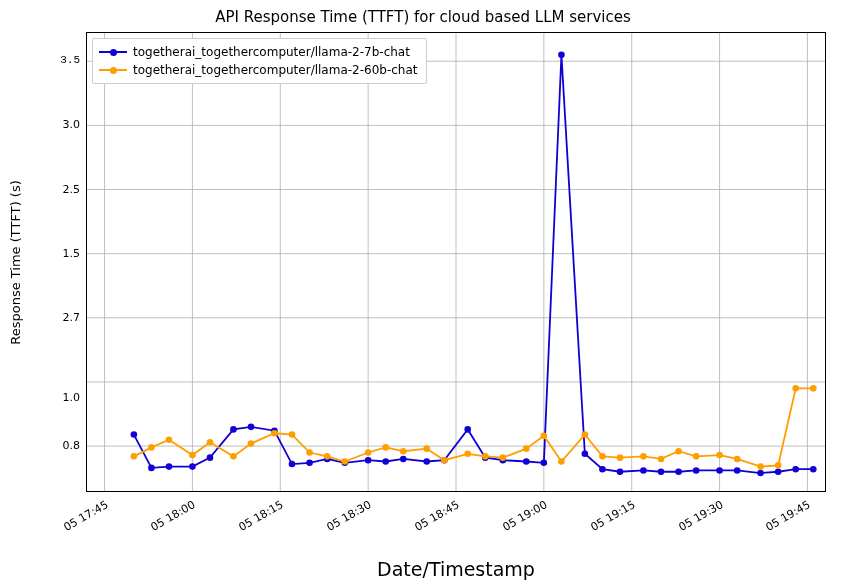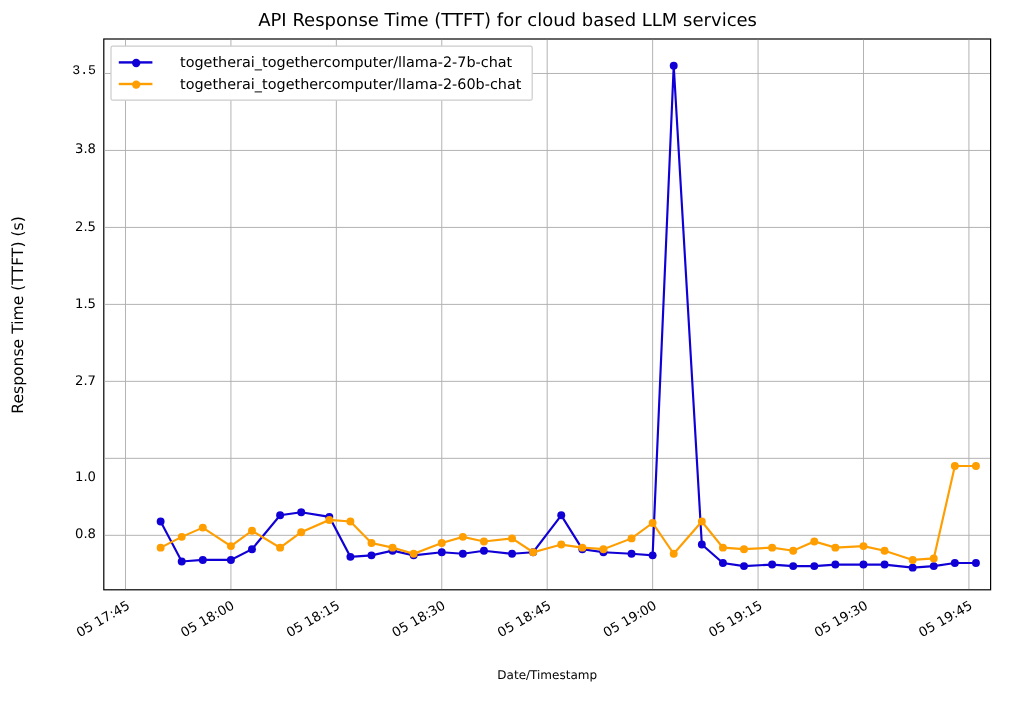--- a/index.html
+++ b/index.html
@@ -59,21 +59,21 @@
     transform: rotate(-90deg);
     white-space: nowrap;
     font-size: 13px;
   }
   #xlabel {
     position: absolute;
     left: 86px;
     width: 740px;
     top: 558px;
     text-align: center;
-    font-size: 10px;
+    font-size: 19px;
   }
   .ytick {
     position: absolute;
     right: 766px; 
     width: 50px;
     text-align: right;
     font-size: 11px;
     transform: translateY(-50%);
   }
   .xtick {
@@ -90,21 +90,21 @@
     top: 38px;
     background: #ffffff;
     border: 1px solid #cccccc;
     border-radius: 2px;
     padding: 4px 8px 4px 6px;
     font-size: 12px;
   }
   .legend-row {
     display: flex;
     align-items: center;
-    gap: 23px;
+    gap: 6px;
     height: 18px;
   }
   .legend-swatch {
     width: 28px;
     height: 12px;
     display: flex;
     align-items: center;
     justify-content: center;
     position: relative;
   }
@@ -230,21 +230,21 @@
         </g>
     </svg>
   </div>
 
   <div id="yticks-container">
       <div class="ytick" style="top: 445.098px;">0.8</div>
       <div class="ytick" style="top: 380.952px; margin-top: 16px;">1.0</div>
       <div class="ytick" style="top: 316.807px;">2.7</div>
       <div class="ytick" style="top: 252.661px;">1.5</div>
       <div class="ytick" style="top: 188.515px; text-align: right;">2.5</div>
-      <div class="ytick" style="top: 124.37px;">3.8</div>
+      <div class="ytick" style="top: 124.37px;">3.0</div>
       <div class="ytick" style="top: 60.2241px; font-family: Liberation Mono, monospace;">3.5</div>
     </div>
   <div id="xticks-container">
       <div class="xtick" style="left: 43.5714px; width: 60px; top: 498px;">05 17:45</div>
       <div class="xtick" style="left: 131.429px; width: 60px; top: 498px;">05 18:00</div>
       <div class="xtick" style="left: 219.286px; width: 60px; top: 498px;">05 18:15</div>
       <div class="xtick" style="left: 307.143px; width: 60px; top: 498px;">05 18:30</div>
       <div class="xtick" style="left: 395px; width: 60px; top: 498px;">05 18:45</div>
       <div class="xtick" style="left: 482.857px; width: 60px; top: 498px;">05 19:00</div>
       <div class="xtick" style="left: 570.714px; width: 60px; top: 498px;">05 19:15</div>

